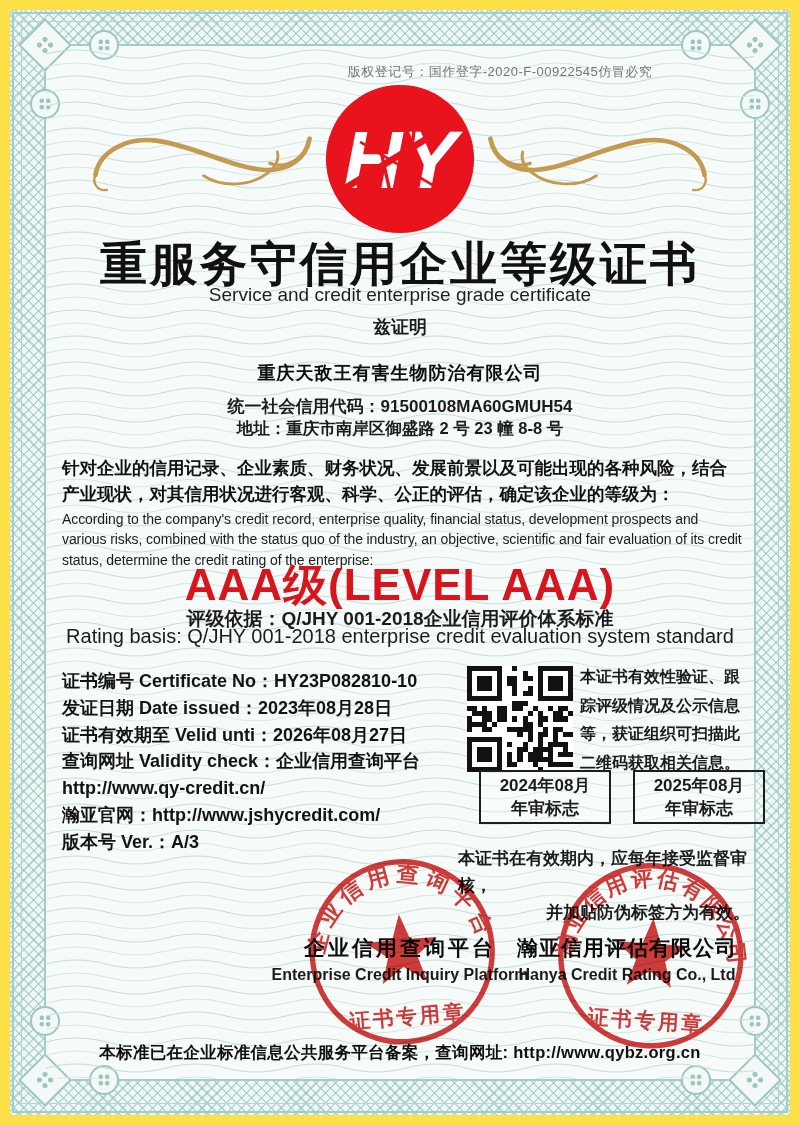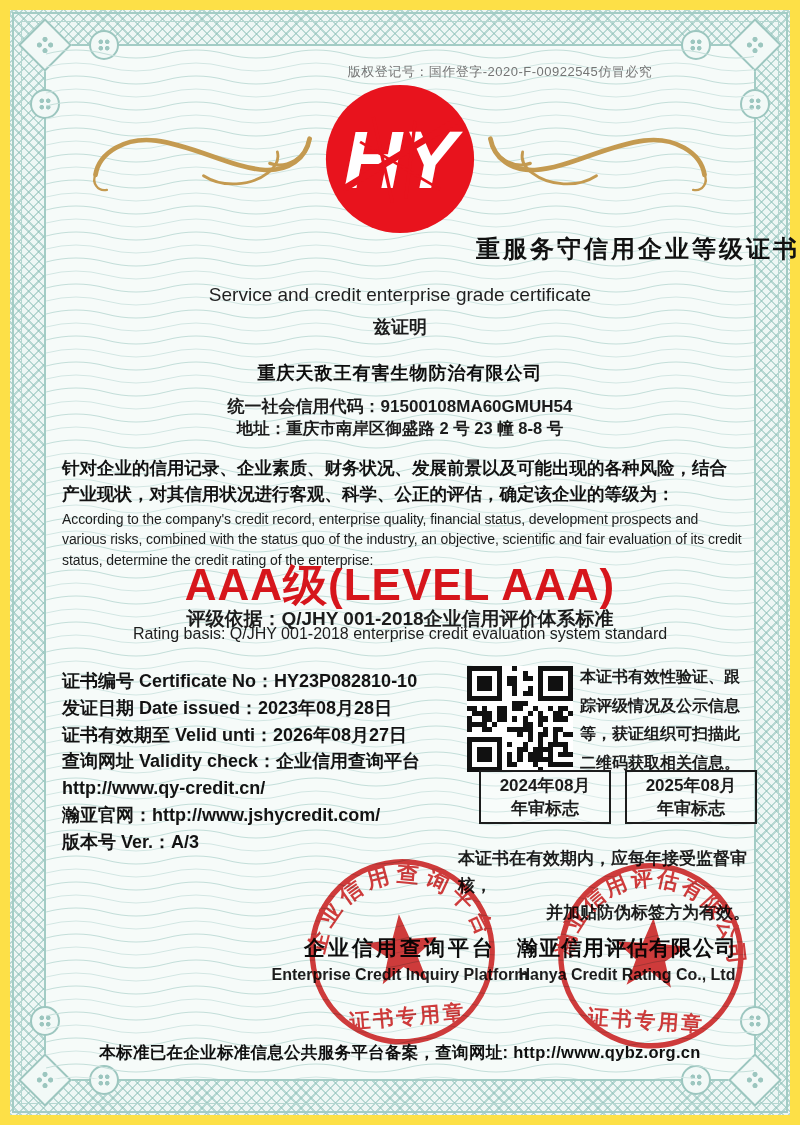--- a/index.html
+++ b/index.html
@@ -32,36 +32,36 @@
   .waves{position:absolute;left:46px;top:46px;pointer-events:none;}
   
   .layer{position:absolute;inset:0;}
   .abs{position:absolute;}
   .ctr{left:0;right:0;text-align:center;}
   .copyright{left:200px;width:600px;top:63px;text-align:center;font-size:13px;color:#747474;letter-spacing:.5px;}
   .logo{left:324px;top:83px;width:152px;height:152px;}
   .flourish{top:116px;width:235px;height:90px;}
   .flourish.fl-l{left:86px;}
   .flourish.fl-r{right:86px;transform:scaleX(-1);}
-  .title{top:233px;font-size:24px;font-weight:700;letter-spacing:3px;color:#111;text-align:right;}
+  .title{top:233px;font-size:47px;font-weight:700;letter-spacing:3px;color:#111;}
   .subtitle{top:284px;font-size:19px;color:#1f1f1f;}
   .certify-zh{top:315px;font-size:18px;font-weight:600;}
   .certify-en{top:338px;font-size:20px;}
   .company{top:361px;font-size:18px;font-weight:800;letter-spacing:1px;color:#0e0e0e;}
   .credit-code{top:395px;font-size:17px;font-weight:600;}
   .address{top:418px;font-size:16.5px;font-weight:600;}
   .para-zh{left:62px;width:678px;top:456px;font-size:17.5px;font-weight:600;line-height:1.47;color:#121212;}
   .para-en{left:62px;width:682px;top:509px;font-size:14px;line-height:1.45;font-weight:500;letter-spacing:-.1px;}
   .rating{top:556px;font-size:44px;font-weight:800;color:#d6161c;letter-spacing:1px;}
   .basis-zh{top:606px;font-size:19px;font-weight:600;}
-  .basis-en{top:625px;font-size:16px;}
+  .basis-en{top:625px;font-size:20px;}
   .details{left:62px;top:668px;font-size:18px;line-height:26.8px;font-weight:600;color:#131313;}
   .qr{left:467px;top:666px;width:106px;height:106px;}
   .qr-note{left:580px;top:663px;width:172px;font-size:16px;line-height:28.5px;font-weight:600;}
-  .year-boxes{left:467px;top:770px;display:flex;gap:14px;padding-left:12px;}
+  .year-boxes{left:467px;top:770px;display:flex;gap:22px;padding-left:12px;}
   .year-box{width:128px;height:50px;border:2px solid #1d1d1d;display:flex;flex-direction:column;align-items:center;justify-content:center;
             font-size:17px;font-weight:600;line-height:23px;background:rgba(255,255,255,.25);}
   .supervision{left:458px;top:845px;width:292px;font-size:17px;font-weight:600;line-height:27px;}
   .supervision .l2{text-align:right;}
   .org{width:260px;text-align:center;z-index:2;}
   .org-left{left:270px;top:934px;}
   .org-right{left:497px;top:934px;}
   .org .zh{font-size:21px;font-weight:700;letter-spacing:3px;color:#0d0d0d;}
   .org-right .zh{letter-spacing:1px;}
   .org .en{font-size:16px;margin-top:4px;font-weight:600;}

